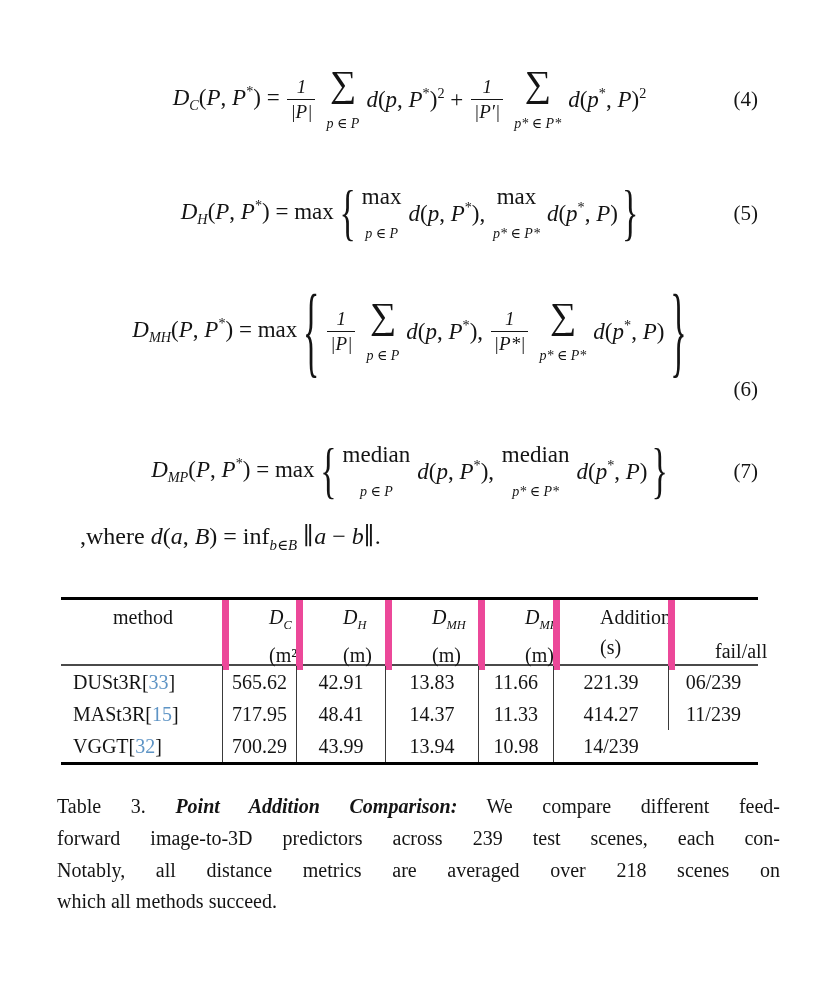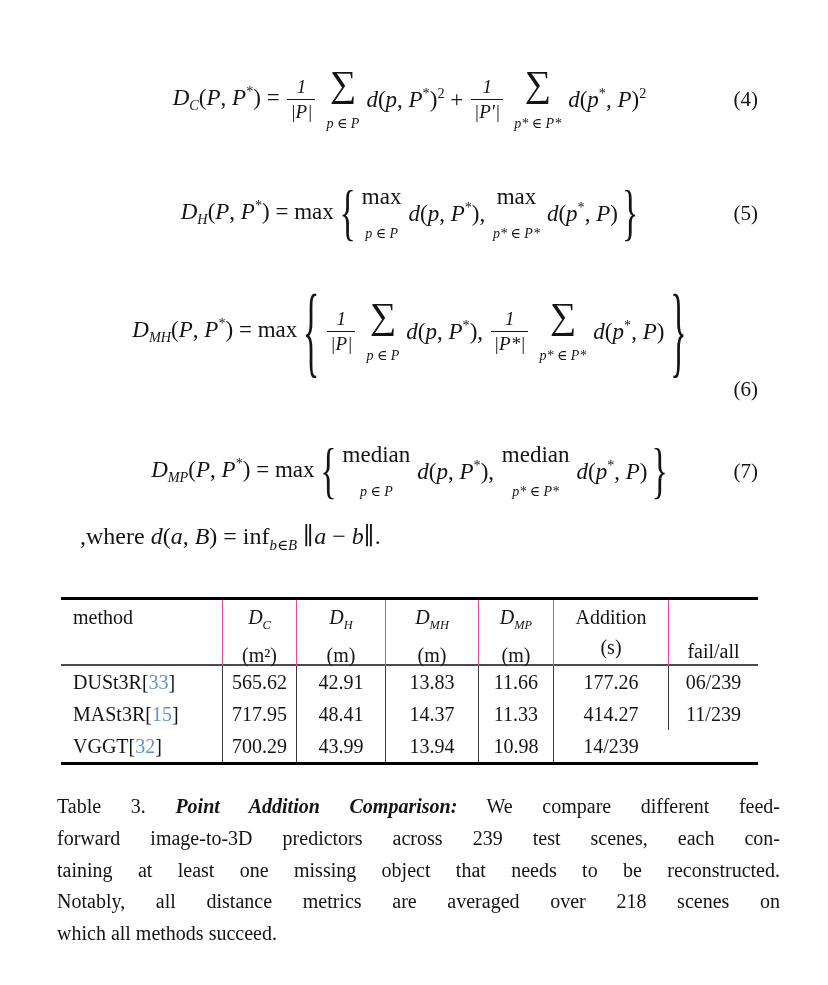--- a/index.html
+++ b/index.html
@@ -49,26 +49,26 @@
   .rule { width:100%; }
   .rule.dark { height:3px; background:#000000; }
   .rule.mid  { height:2px; background:#4a4a4a; }
   .thead, .tbody {
     display:grid;
     grid-template-columns:161px 74px 89px 93px 75px 115px 90px;
     font-size:20px;
   }
   .thead { height:64px; }
   .thead .cell {
-    display:flex; flex-direction:column; align-items:center; justify-content:flex-start;
-    border-left:1px solid #ec4899; padding-top:2px;
+    display:flex; flex-direction:column; align-items:flex-start; justify-content:flex-start;
+    border-left:7px solid #ec4899; padding-top:2px;
   }
   .thead .cell.first { border-left:none; align-items:flex-start; padding-left:12px; }
   .thead .cell.bottom { justify-content:flex-end; padding-bottom:4px; }
-  .thead .hline { line-height:30px; }
+  .thead .hline { line-height:30px;margin-left:40px; }
   .tbody { grid-auto-rows:32px; }
   .tbody .cell {
     display:flex; align-items:center; justify-content:center;
     border-left:1px solid #3a3a3a;
   }
   .tbody .cell.method { justify-content:flex-start; padding-left:12px; border-left:none; }
   .cite { color:var(--citation-color,#5e94c5); }
 
   
   .caption {
@@ -225,21 +225,21 @@
       <div class="cell method">
           <span>DUSt3R</span>
           <span>[</span>
           <span class="cite">33</span>
           <span>]</span>
         </div>
       <div class="cell">565.62</div>
       <div class="cell">42.91</div>
       <div class="cell">13.83</div>
       <div class="cell">11.66</div>
-      <div class="cell">177.26</div>
+      <div class="cell">221.39</div>
       <div class="cell">06/239</div>
 
       <div class="cell method">
           <span>MASt3R</span>
           <span>[</span>
           <span class="cite">15</span>
           <span>]</span>
         </div>
       <div class="cell">717.95</div>
       <div class="cell">48.41</div>
@@ -260,18 +260,17 @@
       <div class="cell">10.98</div>
       <div class="cell">14/239</div>
     </div>
 
     <div class="rule dark"></div>
   </div>
 
   <div class="caption">
     <div class="cap-line"><span>Table 3. </span><span class="cap-bold">Point Addition Comparison:</span><span> We compare different feed-</span></div>
     <div class="cap-line">forward image-to-3D predictors across 239 test scenes, each con-</div>
-    <div class="cap-line">taining at least one missing object that needs to be reconstructed.</div>
     <div class="cap-line">Notably, all distance metrics are averaged over 218 scenes on</div>
     <div class="cap-line last">which all methods succeed.</div>
   </div>
 
 </div>
 
 </body></html>

